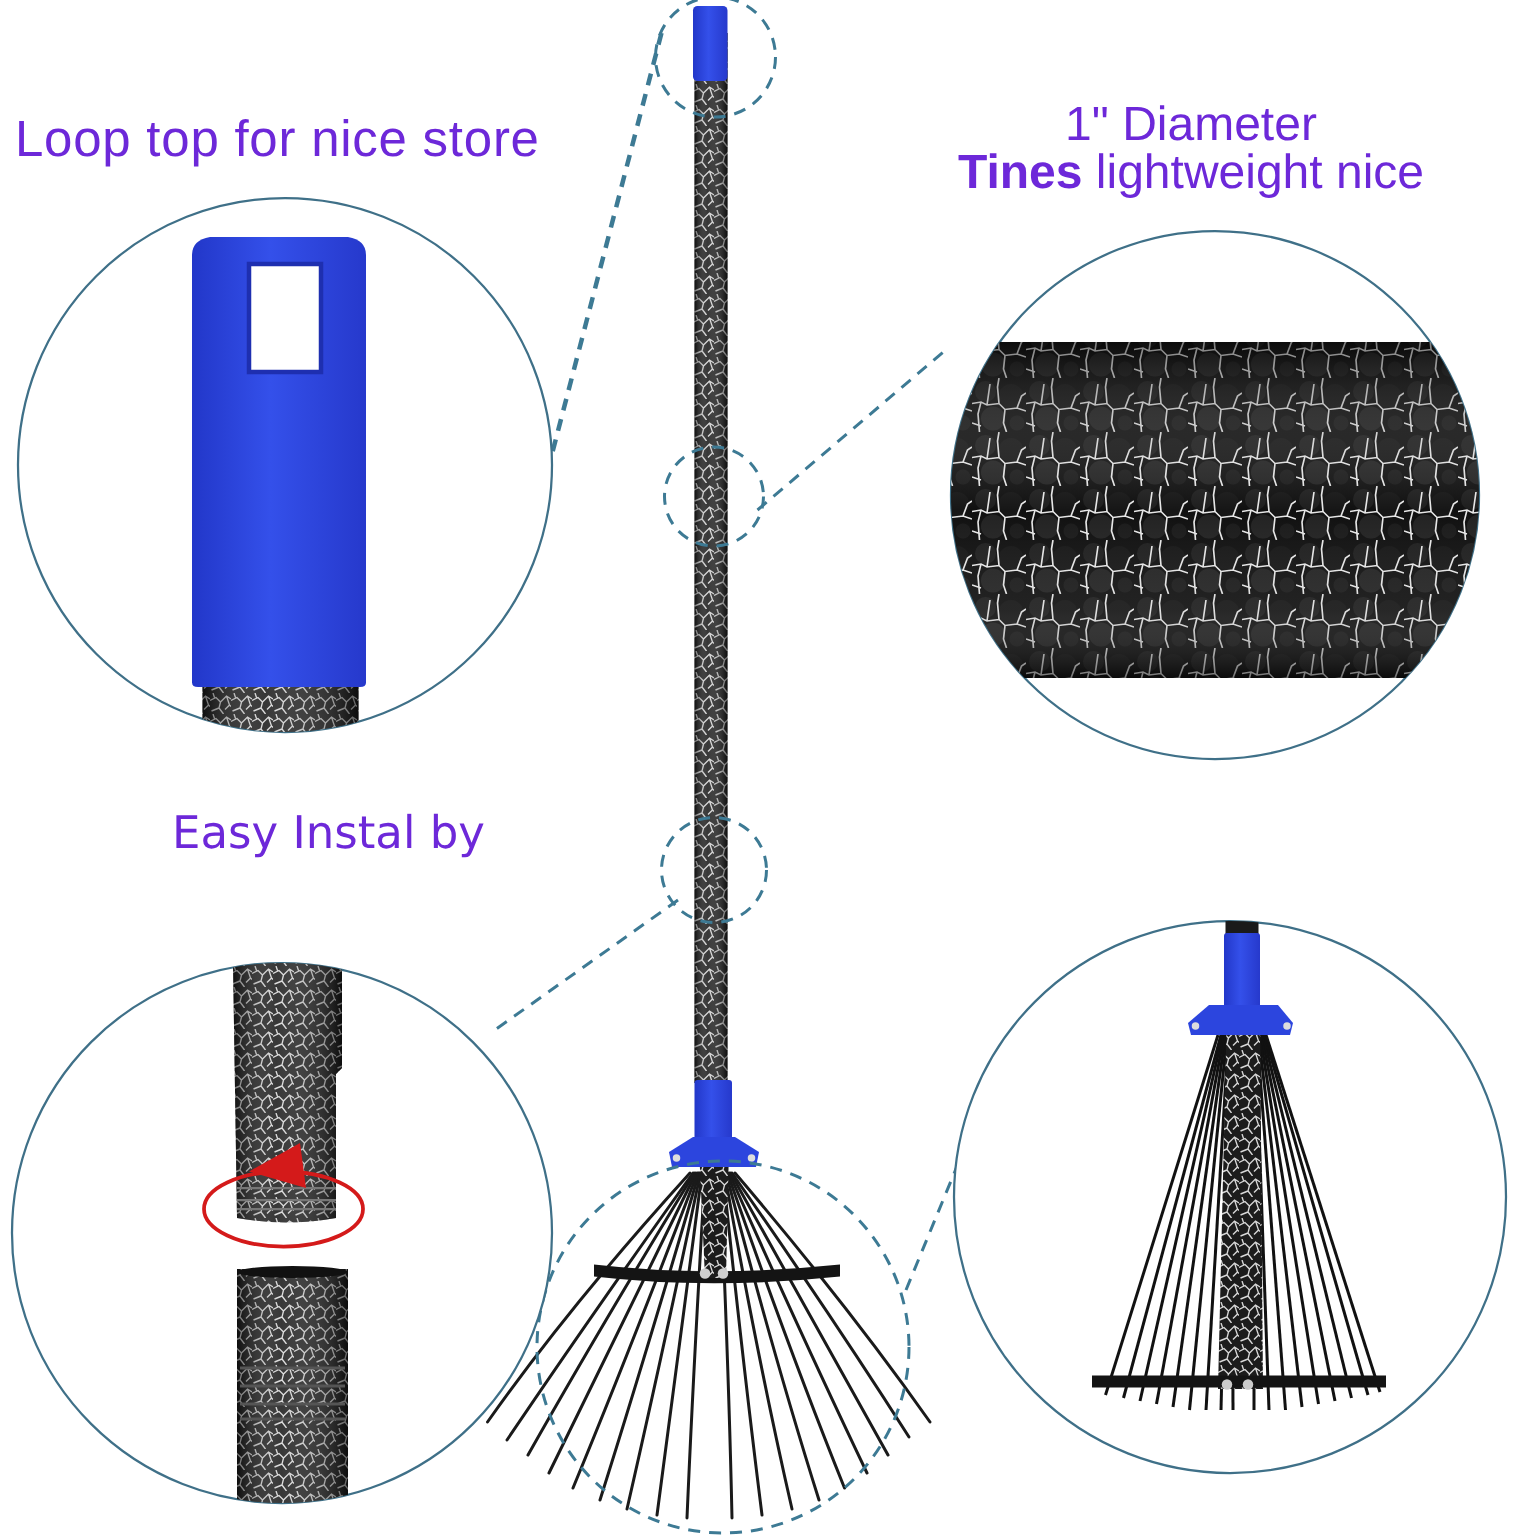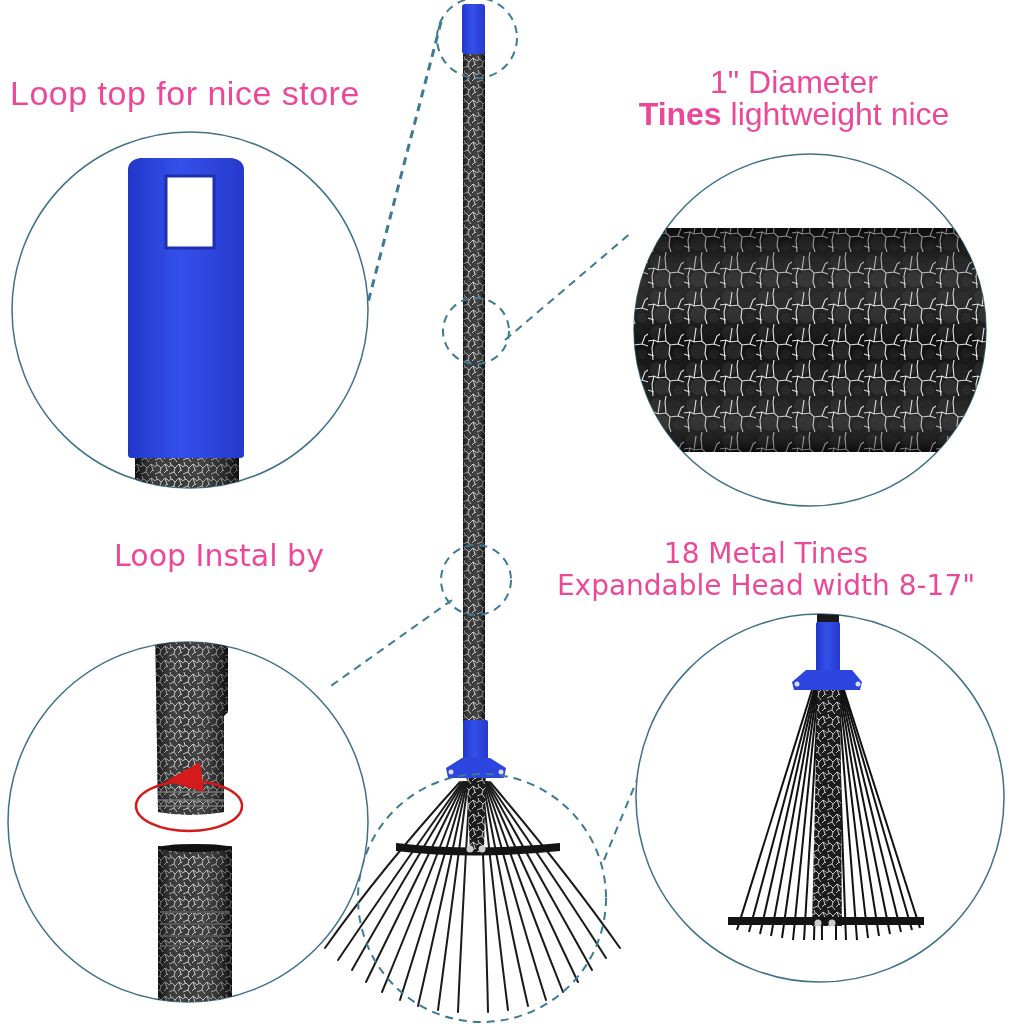--- a/index.html
+++ b/index.html
@@ -1,18 +1,18 @@
 <!DOCTYPE html>
 <html><head>
   <meta charset="utf-8">
   <style>
     html, body { margin: 0; padding: 0; background: #ffffff; }
     .canvas { position: relative; width: 1016px; height: 1024px; overflow: hidden; background: #ffffff; font-family: "DejaVu Sans", sans-serif; color: #111; }
     .svg-layer { position: absolute; left: 0; top: 0; }
-    .label { position: absolute; white-space: nowrap; color: #ec4899; line-height: 1; }
+    .label { position: absolute; white-space: nowrap; color: #6d28d9; line-height: 1; }
     .lbl-loop { left: 10px; top: 76px; font-family: "Liberation Sans", sans-serif; font-size: 34px; letter-spacing: 0.5px; }
     .lbl-diam { left: 578px; top: 66px; width: 432px; text-align: center; font-family: "Liberation Sans", sans-serif; font-size: 32px; line-height: 32px; }
     .lbl-diam b { font-weight: bold; }
     .lbl-easy { left: 4px; top: 536px; width: 430px; text-align: center; font-family: "DejaVu Sans", sans-serif; font-size: 30px; line-height: 40px; }
     .lbl-tines { left: 516px; top: 538px; width: 500px; text-align: center; font-family: "DejaVu Sans", sans-serif; font-size: 28px; line-height: 32px; }
   </style>
 </head>
 <body>
 
 <div class="canvas">
@@ -189,21 +189,17 @@
   </svg>
 
   <div class="label lbl-loop">Loop top for nice store</div>
 
   <div class="label lbl-diam">
     <div>1" Diameter</div>
     <div><b>Tines</b><span> lightweight nice</span></div>
   </div>
 
   <div class="label lbl-easy">
-    <div>Loop Instal by</div>
+    <div>Easy Instal by</div>
   </div>
 
-  <div class="label lbl-tines">
-    <div>18 Metal Tines</div>
-    <div>Expandable Head width 8-17"</div>
-  </div>
 
 </div>
 
 </body></html>

